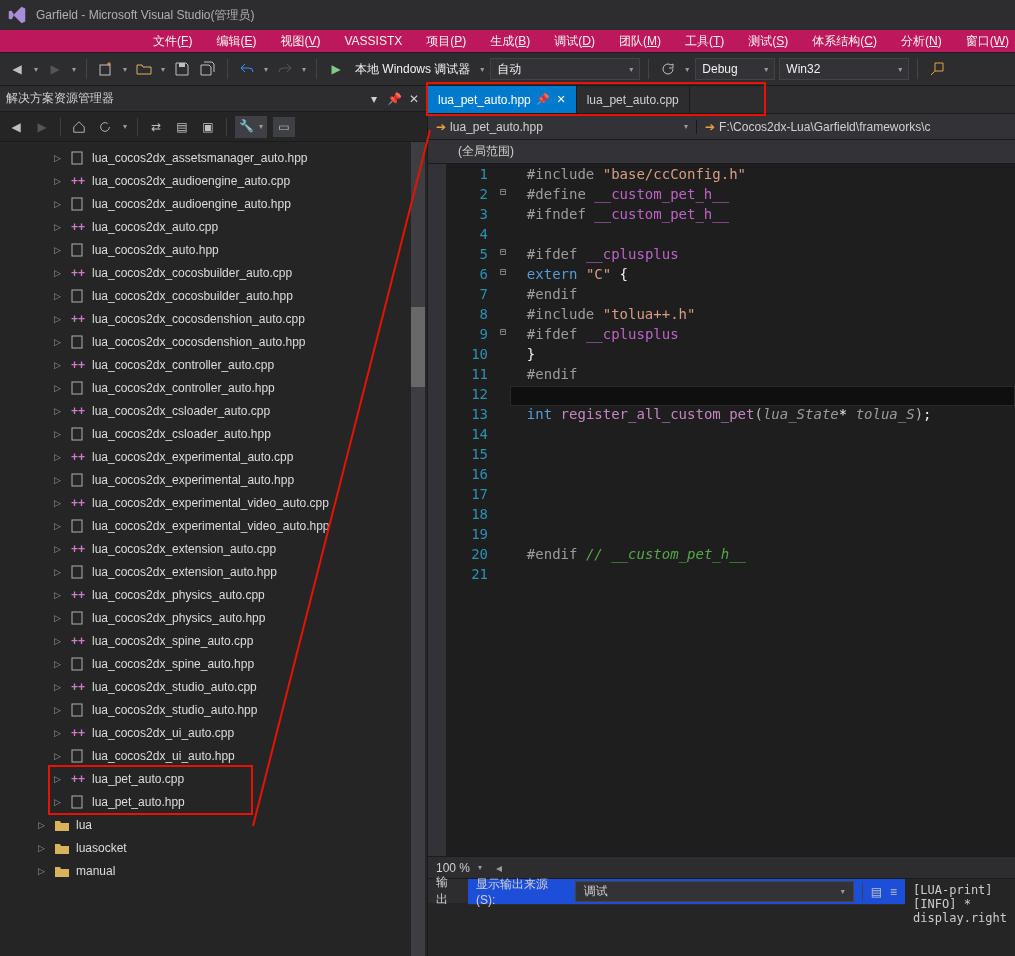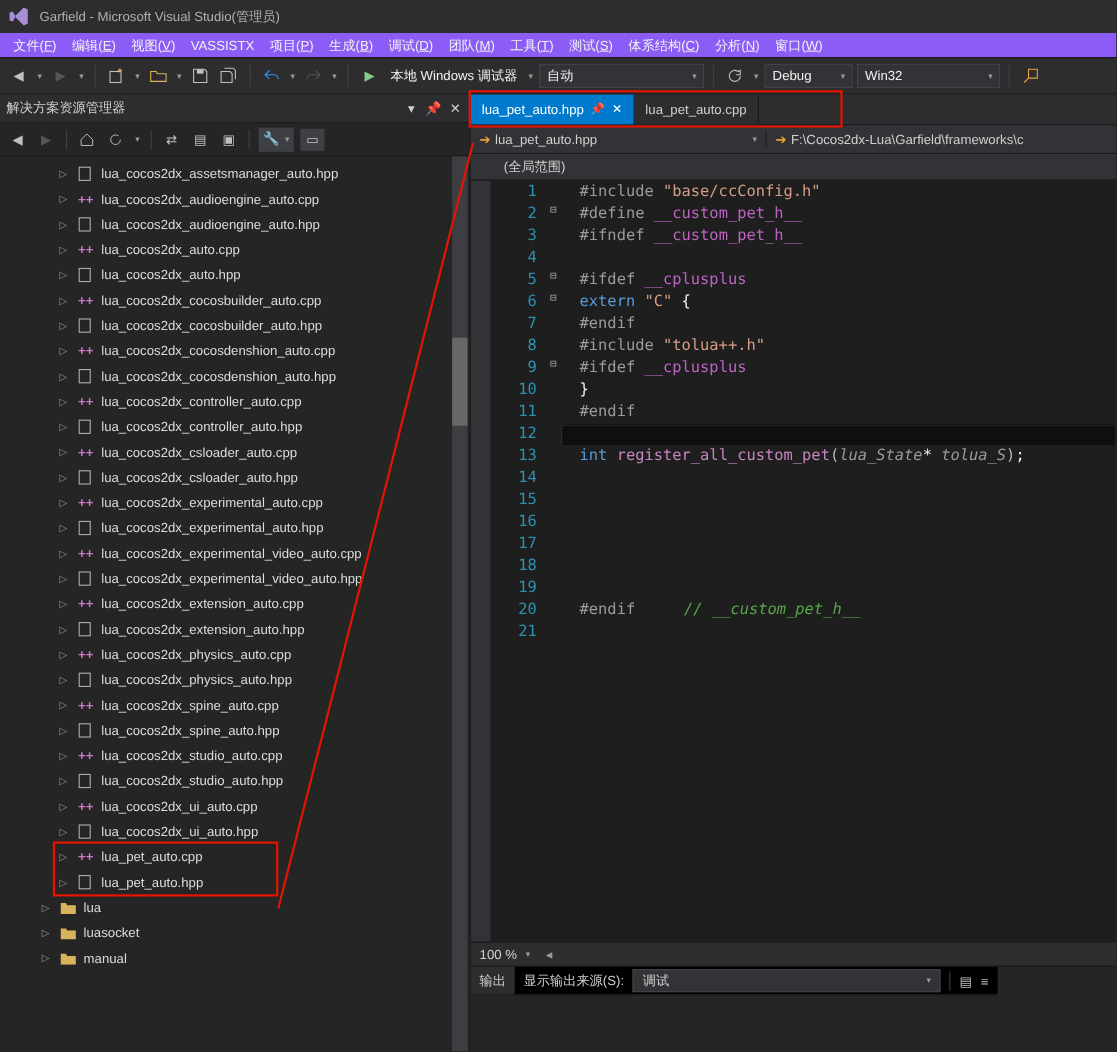--- a/index.html
+++ b/index.html
@@ -21,22 +21,23 @@
     padding-left: 6px;
     gap: 8px;
   }
   .app-icon {
     width: 22px; height: 22px;
     display:flex;align-items:center;justify-content:center;
     color:#a88dd9;
   }
   .app-title { color:#b0b0b0; font-size:12px; }
   .menubar {
-    display:flex; height:22px; background:#8b5cf6; padding-left:6px; gap:2px;
+    display:flex; height:22px; background:#be185d; padding-left:6px; gap:12px;
     align-items:center;
+    justify-content:flex-end;
   }
   .menubar .menu-item { padding:2px 6px; color:#f1f1f1; cursor:default; }
   .menubar .menu-item u { text-decoration: underline; }
   .toolbar {
     display:flex; align-items:center; height:34px; background:#2d2d30;
     border-bottom:1px solid #1b1b1c; padding-left:6px; gap:4px;
     border-top:1px solid #1b1b1c;
   }
   .toolbar .sep { width:1px; height:20px; background:#444; margin:0 4px; }
   .tb-btn { width:22px; height:22px; display:flex;align-items:center;justify-content:center; color:#c0c0c0; }
@@ -115,33 +116,33 @@
   }
   .code-area { flex:1; display:flex; background:#1e1e1e; font-family:Consolas,monospace; font-size:14px; overflow:hidden; }
   .outline-col { width:18px; background:#333337; }
   .gutter { width:50px; text-align:right; color:#2b91af; padding-top:2px; }
   .gutter div { height:20px; padding-right:8px; }
   .fold-col { width:14px; color:#a0a0a0; padding-top:2px; }
   .fold-col div { height:20px; text-align:center; font-size:10px; }
   .code { flex:1; padding-top:2px; }
   .code div.line { height:20px; white-space:pre; position:relative; }
   .line.cur { background:#0f0f0f; box-shadow:inset 0 0 0 1px #2a2a2a; }
-  .c-comment { color:#57a64a; font-style:italic;margin-left:36px; }
+  .c-comment { color:#57a64a; font-style:italic; }
   .c-pp { color:#9b9b9b; }
   .c-pp-sym { color:#bd63c5; }
   .c-str { color:#d69d85; }
   .c-key { color:#569cd6;text-align:center; }
   .c-type { color:#569cd6; }
   .c-func { color:#c8c8c8; }
   .c-param { color:#9a9a9a; font-style:italic; }
   .c-paren { color:#b4b4b4; }
   .zoom-bar { height:22px; background:#2d2d30; border-top:1px solid #1b1b1c; display:flex;align-items:center; padding-left:8px; gap:8px; color:#d0d0d0; }
   .output-panel { background:#252526; border-top:1px solid #1b1b1c; display:flex; flex-direction:row; }
   .output-header { height:24px; background:#2d2d30; padding:0 8px; display:flex; align-items:center; color:#d0d0d0; }
-  .output-tool { height:26px; background:#000000; display:flex;align-items:center; padding:0 8px; gap:8px; color:#d0d0d0; border-bottom:1px solid #2d2d30;}
+  .output-tool { height:26px; background:#1d4ed8; display:flex;align-items:center; padding:0 8px; gap:8px; color:#d0d0d0; border-bottom:1px solid #2d2d30;}
   .output-tool .combo { background:#333337; border:1px solid #434346; padding:1px 8px; display:flex;align-items:center; gap:10px; }
   .output-body { flex:1; padding:4px 8px; font-family:Consolas,monospace; color:#cccccc; }
 </style>
 </head>
 <body>
 
 <div class="titlebar">
   <span class="app-icon">
     <svg viewBox="0 0 24 24">
         <path fill="currentColor" d="M17 3l-9 9 9 9 4-2V5l-4-2zM3 8l3-1 3 5-3 5-3-1V8z"></path>
@@ -646,20 +647,21 @@
       <div class="output-tool">
         <span>显示输出来源(S):</span>
         <div class="combo" style="width:280px">
           <span>调试</span>
           <span style="margin-left:auto;font-size:8px;color:#999">▾</span>
         </div>
         <span class="sep" style="width:1px;height:18px;background:#3f3f46"></span>
         <span class="tbico" style="color:#c0c0c0">▤</span>
         <span class="tbico" style="color:#c0c0c0">≡</span>
       </div>
+      <div class="output-body">[LUA-print] [INFO] * display.right</div>
     </div>
 
     <div class="red-box-tabs" style="left:-2px;top:-4px;width:340px;height:34px"></div>
   </div>
 </div>
 
 <svg style="position:absolute;left:0;top:0;pointer-events:none" width="1015" height="956">
   <line x1="430" y1="130" x2="253" y2="826" stroke="#e51400" stroke-width="2"></line>
 </svg>
 

